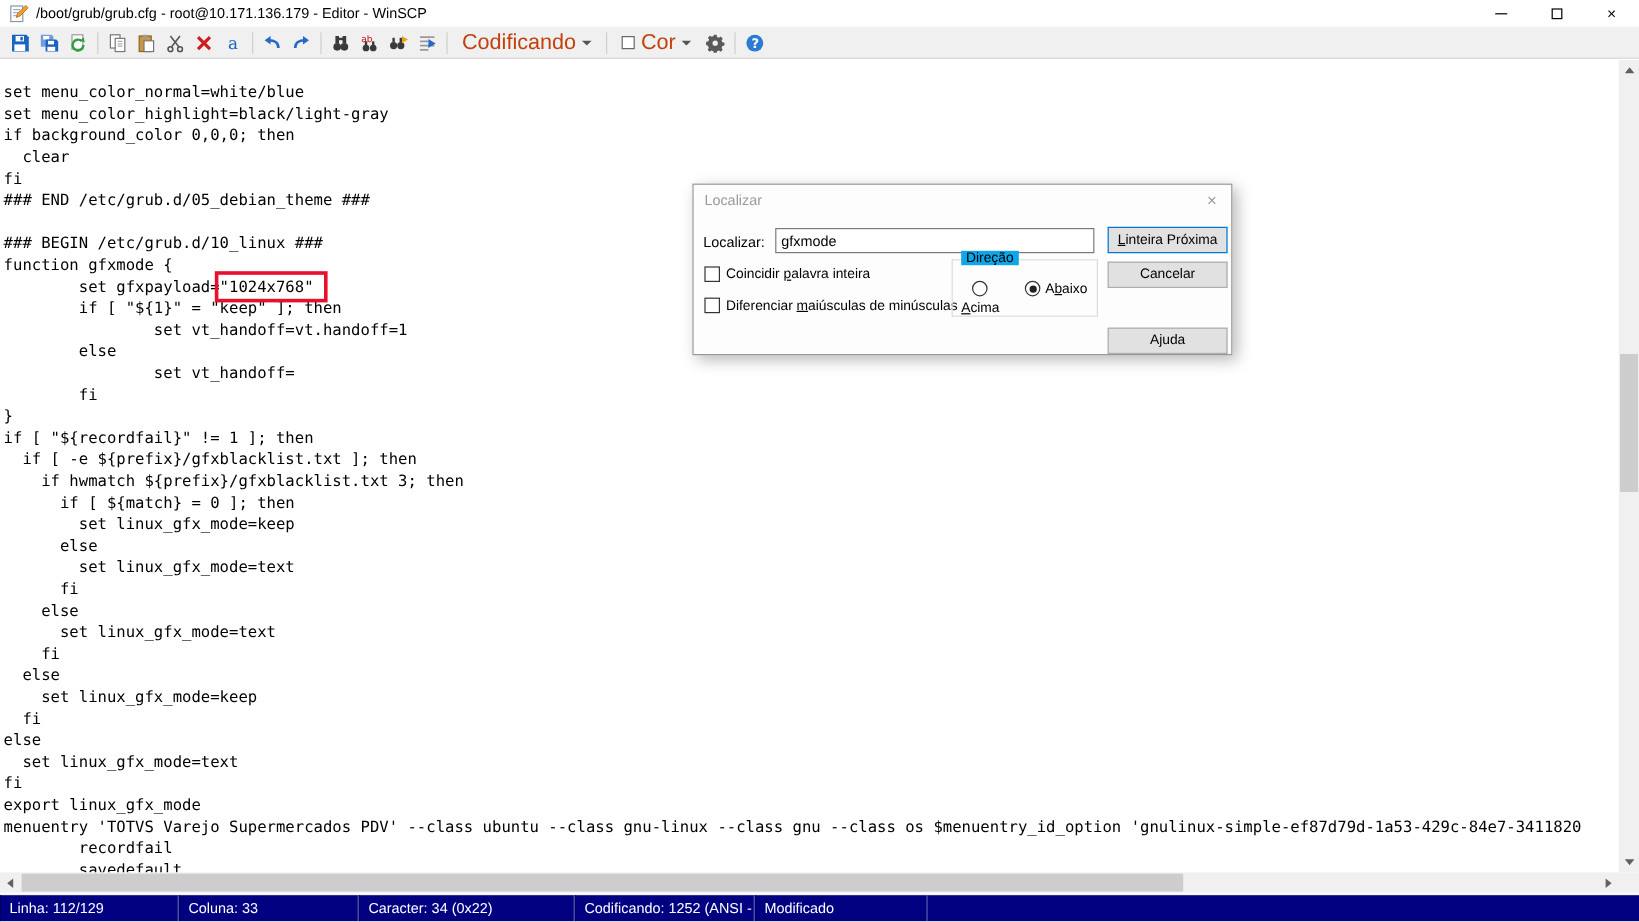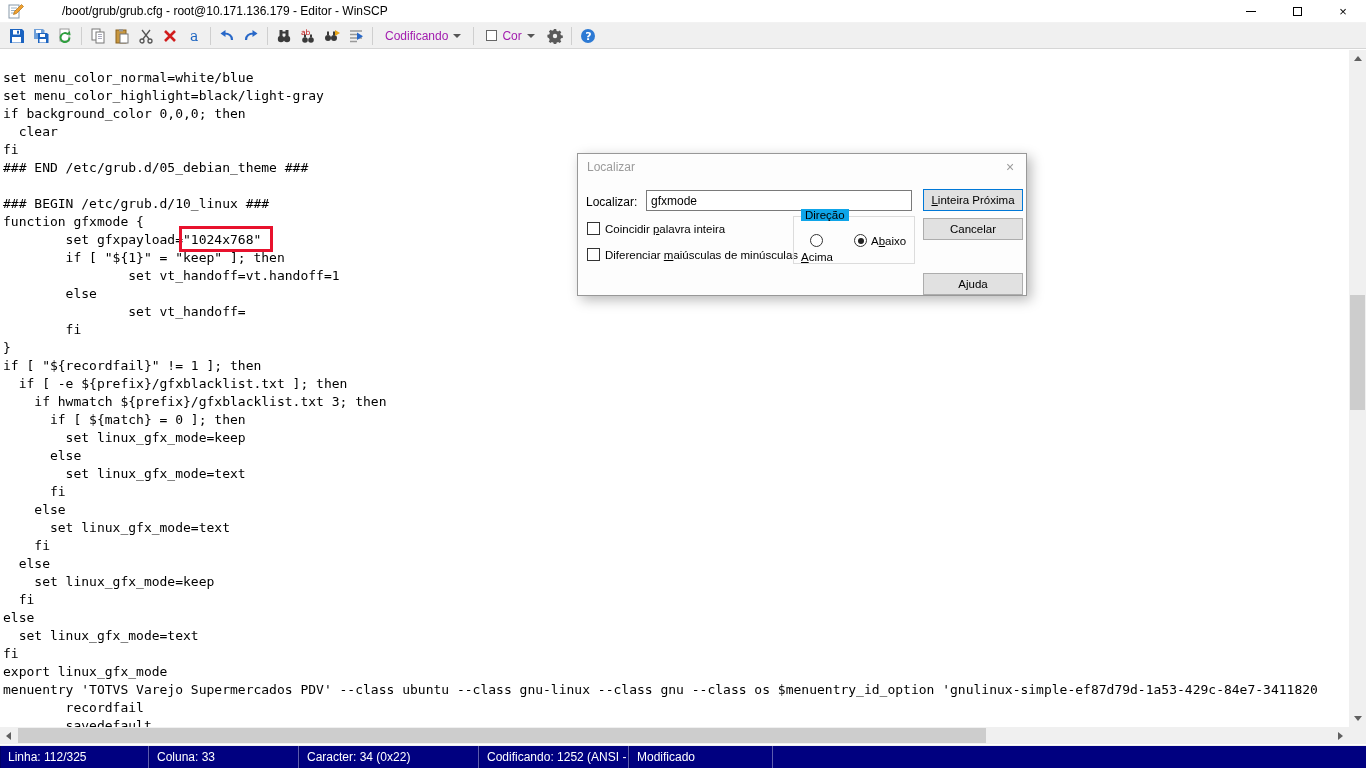--- a/index.html
+++ b/index.html
@@ -11,42 +11,42 @@
   }
   .window { position:relative; width:1366px; height:768px; background:#fff; overflow:hidden; }
 
   
   .titlebar {
     position:absolute; top:0; left:0; right:0; height:23px;
     background:#ffffff; display:flex; align-items:center;
     border-bottom:1px solid #f2f2f2;
   }
   .titlebar .app-icon { width:16px; height:16px; margin:0 6px 0 8px; flex:0 0 auto; }
-  .titlebar .title { font-size:12px; color:#000; white-space:nowrap;margin-left:32px; }
+  .titlebar .title { font-size:12px; color:#000; white-space:nowrap; }
   .win-controls { position:absolute; right:0; top:0; height:23px; display:flex; }
   .win-btn { width:46px; height:23px; display:flex; align-items:center; justify-content:center; color:#000; font-size:13px; }
   .min-glyph { width:10px; height:1px; background:#000; display:block; }
   .max-glyph { width:9px; height:9px; border:1px solid #000; display:block; }
 
   
   .toolbar {
     position:absolute; top:23px; left:0; right:0; height:26px;
     background:#f0f0f0; border-bottom:1px solid #d6d6d6;
     display:flex; align-items:center; padding-left:5px;
   }
   .tbtn {
     width:24px; height:22px; display:flex; align-items:center; justify-content:center;
     background:transparent; border:1px solid transparent; padding:0;
   }
   .tbtn svg { display:block; }
   .tsep { width:1px; height:18px; background:#cfcfcf; margin:0 4px; flex:0 0 auto; }
   .tbtn-text {
     height:22px; display:flex; align-items:center; gap:5px;
     background:transparent; border:1px solid transparent; padding:0 7px;
-    font-size:12px; color:#a21caf; font-family:"Liberation Sans",sans-serif;
+    font-size:18px; color:#c2410c; font-family:"Liberation Sans",sans-serif;
   }
   .caret-down { width:0; height:0; border-left:4px solid transparent; border-right:4px solid transparent; border-top:4px solid #555; }
   .color-swatch { width:11px; height:11px; border:1px solid #666; background:#fff; display:inline-block; }
 
   
   .editor {
     position:absolute; top:50px; left:0; width:1349px; height:677px;
     background:#ffffff; overflow:hidden;
   }
   .editor pre {
@@ -399,21 +399,21 @@
         <span class="radio-label"><span></span><span class="mn">A</span><span>cima</span></span>
       </div>
       <div class="radio-row down">
         <span class="radio checked"></span>
         <span class="radio-label"><span>A</span><span class="mn">b</span><span>aixo</span></span>
       </div>
     </div>
   </div>
 
   <div class="statusbar">
-    <div class="status-seg">Linha: 112/325</div>
+    <div class="status-seg">Linha: 112/129</div>
     <div class="status-seg">Coluna: 33</div>
     <div class="status-seg">Caracter: 34 (0x22)</div>
     <div class="status-seg">Codificando: 1252  (ANSI -</div>
     <div class="status-seg">Modificado</div>
     <div class="status-fill"></div>
   </div>
 
 </div>
 
 </body></html>

